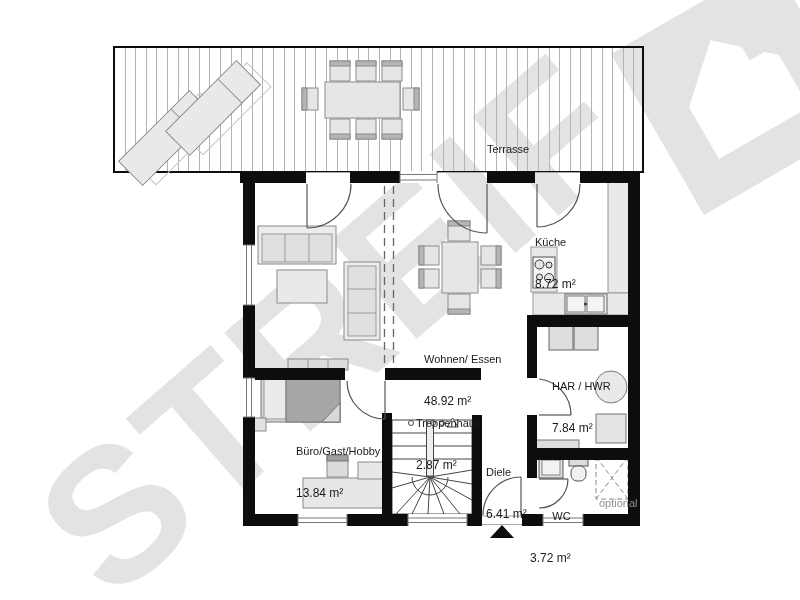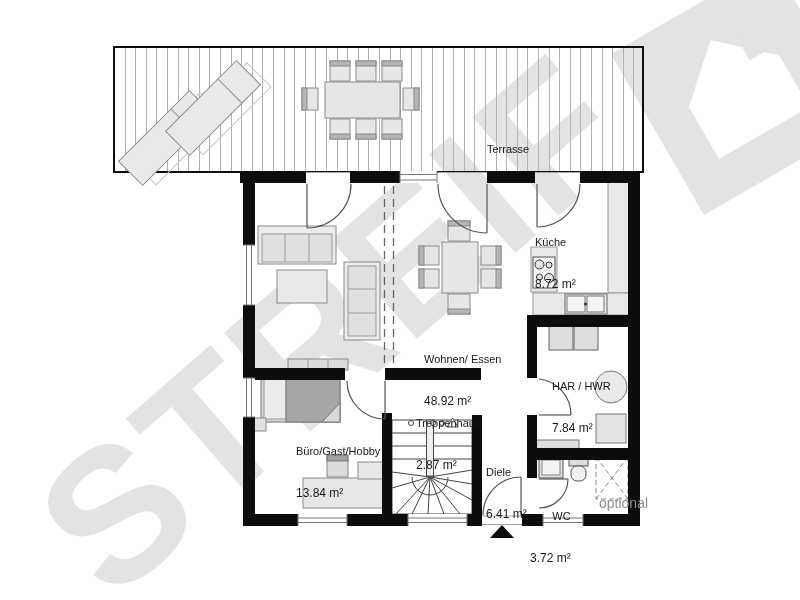--- a/index.html
+++ b/index.html
@@ -17,21 +17,21 @@
   
   #terrace{
     position:absolute;left:113px;top:46px;width:531px;height:127px;box-sizing:border-box;
     border:2px solid #0d0d0d;z-index:2;
     background-image:repeating-linear-gradient(90deg,transparent 0 9.6px,#b3b3b3 9.6px 10.6px);
   }
   #plan-svg{position:absolute;left:0;top:0;z-index:3;}
   .label{position:absolute;z-index:4;color:#1a1a1a;font-size:11px;line-height:14px;white-space:nowrap;}
   .label .area{font-size:12px;}
   .label span{display:block;margin-top:28px;}
-  #lbl-optional{color:#8f8f8f;font-size:14px;z-index:4;text-align:center;}
+  #lbl-optional{color:#8f8f8f;font-size:11px;z-index:4;text-align:center;}
 </style>
 </head>
 <body>
 
 <div id="canvas">
 
   <div id="wm">STREIF</div>
 
   <svg id="logo-svg" width="280" height="280" viewBox="0 0 280 280">
     <g transform="translate(178,128) rotate(-30)">

